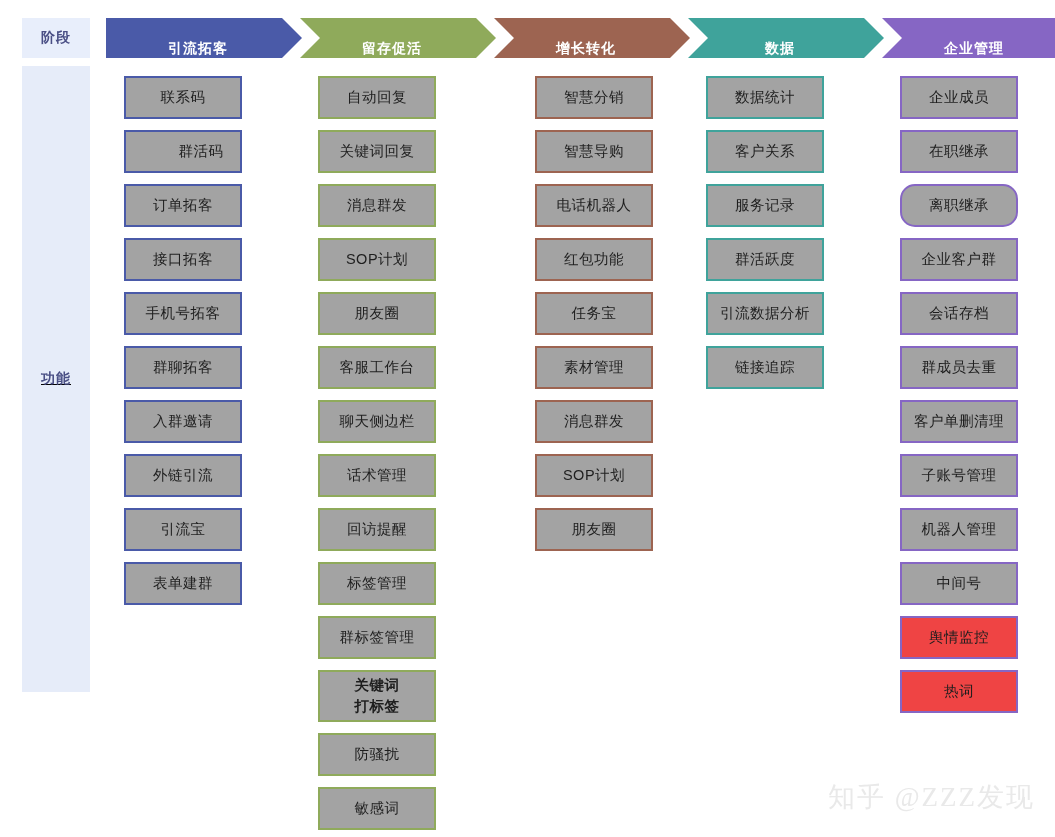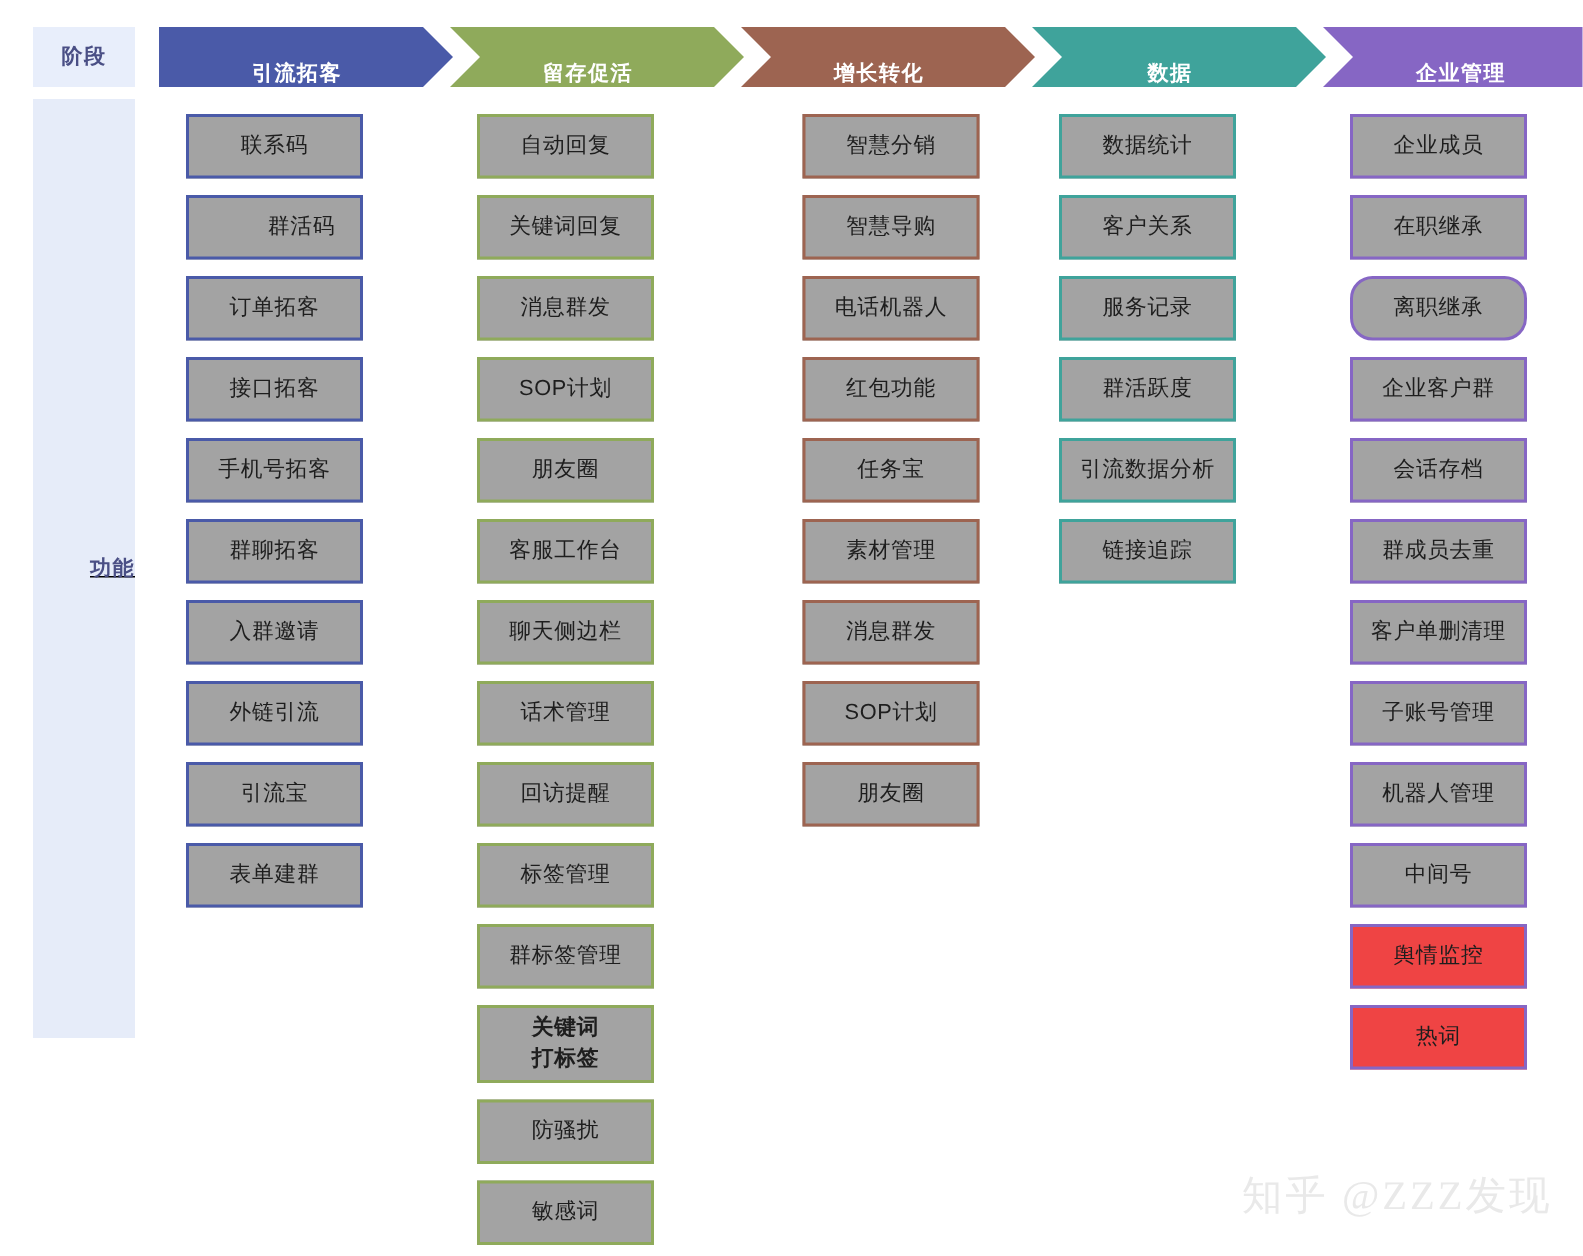--- a/index.html
+++ b/index.html
@@ -35,21 +35,21 @@
   }
   #sidebar-function-cell {
     position: absolute;
     left: 22px;
     top: 66px;
     width: 68px;
     height: 626px;
     background: #e6ecf9;
     display: flex;
     align-items: center;
-    justify-content: flex-end;
+    justify-content: center;
     text-decoration: underline;
   }
   #sidebar-function-cell .cell-label {
     font-size: 14px;
     font-weight: bold;
     color: #4a4f85;
     letter-spacing: 1px;
   }
 
   

